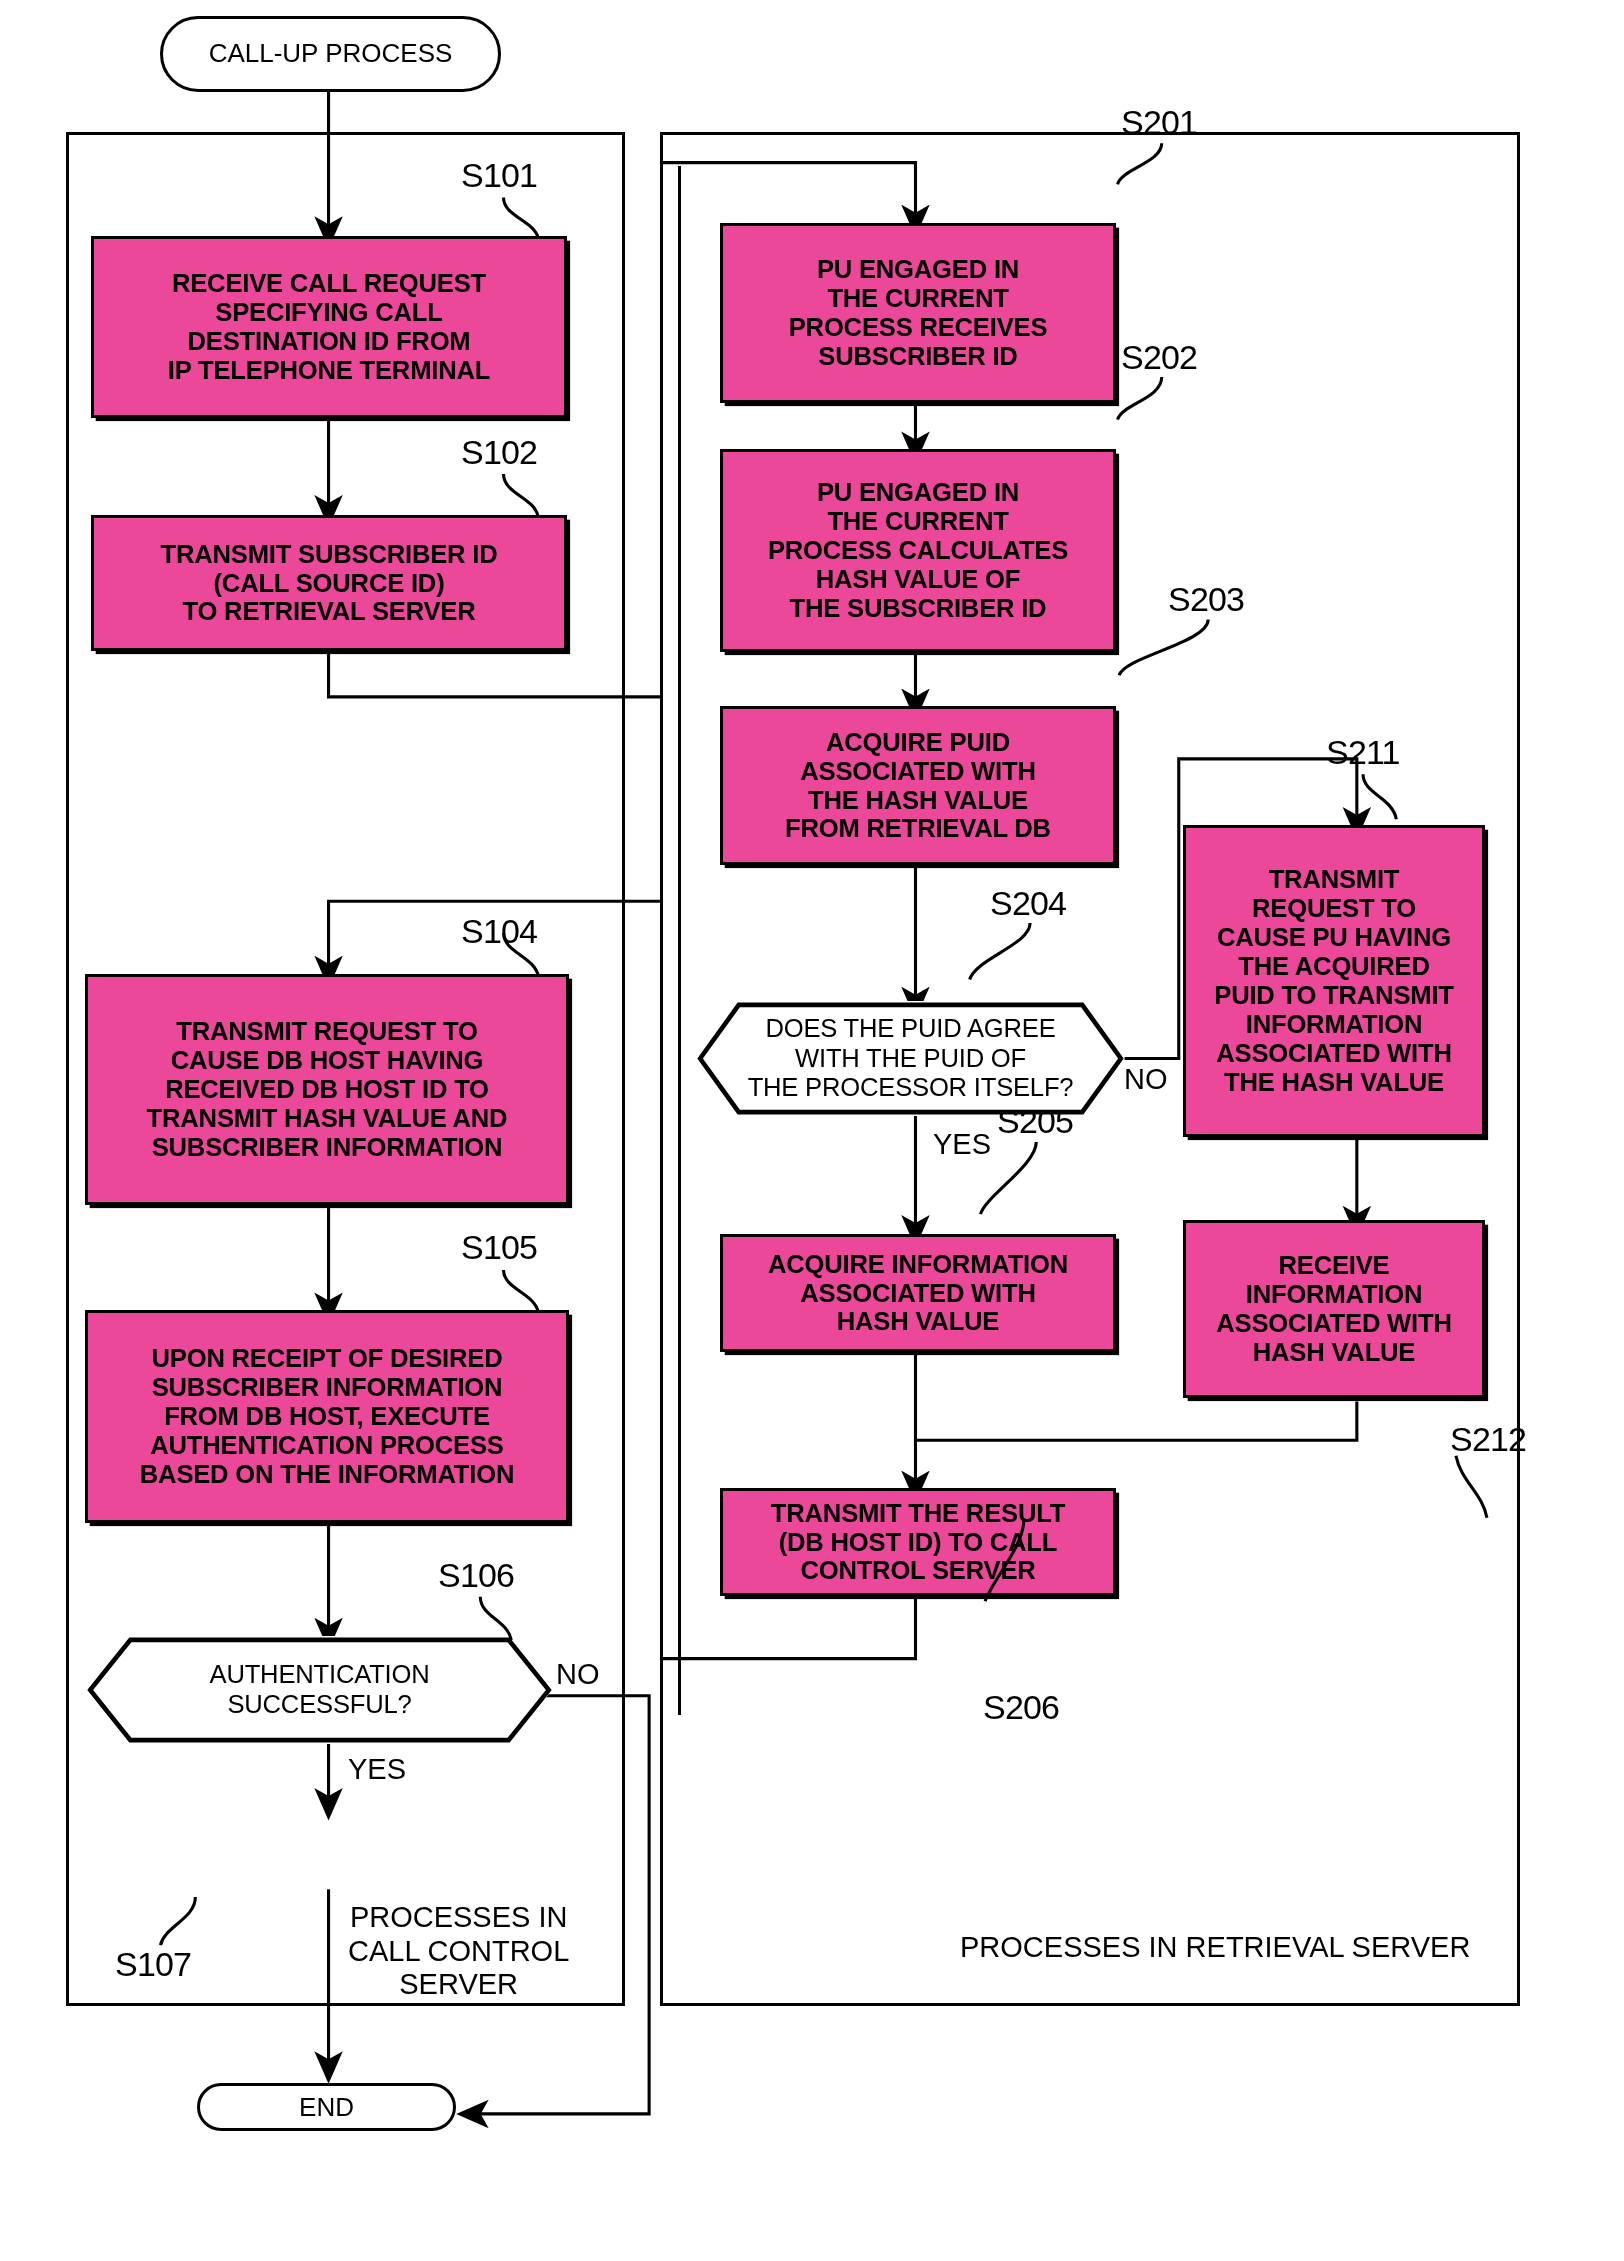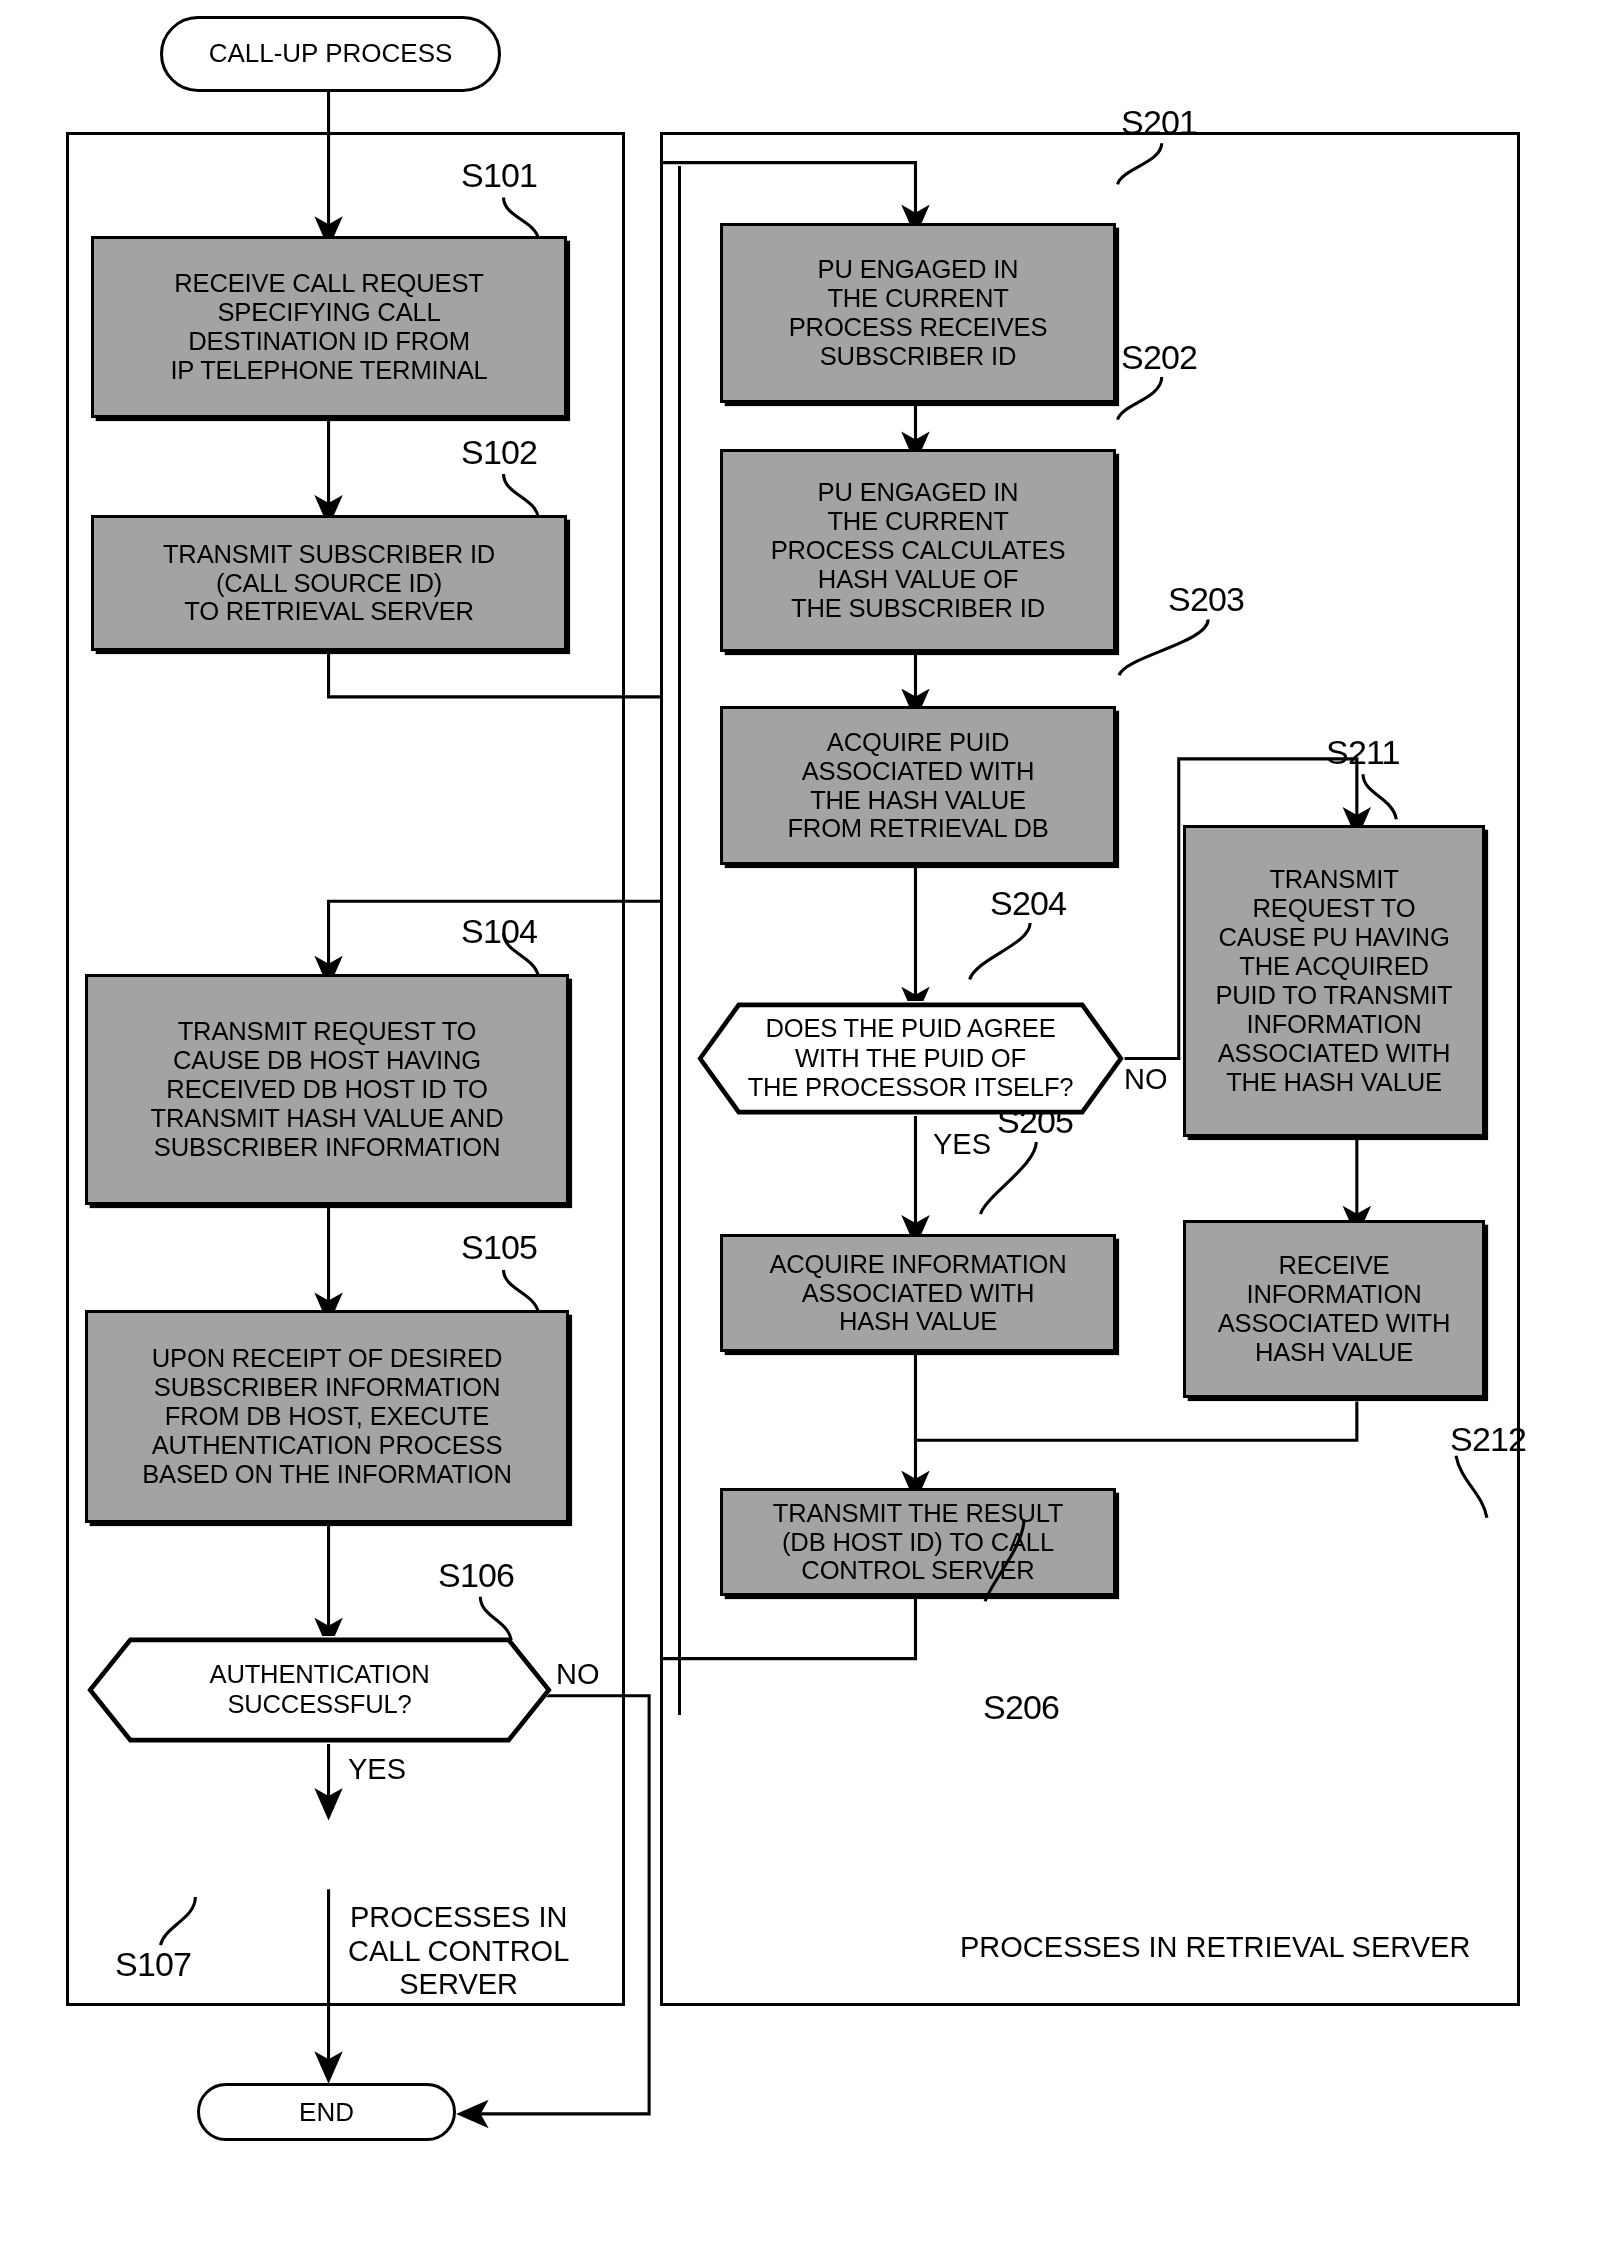--- a/index.html
+++ b/index.html
@@ -25,29 +25,30 @@
     top: 0;
     width: 1625px;
     height: 2261px;
     pointer-events: none;
   }
   
   .node {
     position: absolute;
     box-sizing: border-box;
     border: 3.1px solid #000;
-    background: #a3a3a3;
+    background: #ec4899;
     display: flex;
     align-items: center;
     justify-content: center;
     text-align: center;
     line-height: 1.13;
     letter-spacing: -0.2px;
     font-size: 25.6px;
     padding: 3.1px 4.6px;
+    font-weight: bold;
   }
   .node .txt { width: 100%; }
   .node.shadow {
     box-shadow: 3.9px 3.9px 0 -0.8px #000;
   }
   
   .terminator {
     position: absolute;
     box-sizing: border-box;
     border: 3.9px solid #000;
@@ -197,21 +198,21 @@
 
   <div class="decision" style="left:87px; top:1636px; width:465px; height:108px;">
     <svg viewBox="0 0 600 140" preserveAspectRatio="none" style="position:absolute; left:0; top:0; width:100%; height:100%; z-index:1;">
       <polygon points="4,70 56,5 544,5 596,70 544,135 56,135" fill="#fff" stroke="#000" stroke-width="6"></polygon>
     </svg>
     <span class="inner" style="white-space:pre-line;">AUTHENTICATION
 SUCCESSFUL?</span>
   </div>
 
 
-  <div class="terminator" style="left:197px; top:2083px; width:259px; height:58px;">
+  <div class="terminator" style="left:197px; top:2083px; width:259px; height:48px;">
     <span>END</span>
   </div>
 
   <div class="node shadow" style="left:720px; top:223px; width:396px; height:180px;">
     <span class="txt" style="white-space:pre-line;">PU ENGAGED IN
 THE CURRENT
 PROCESS RECEIVES
 SUBSCRIBER ID</span>
   </div>
 

